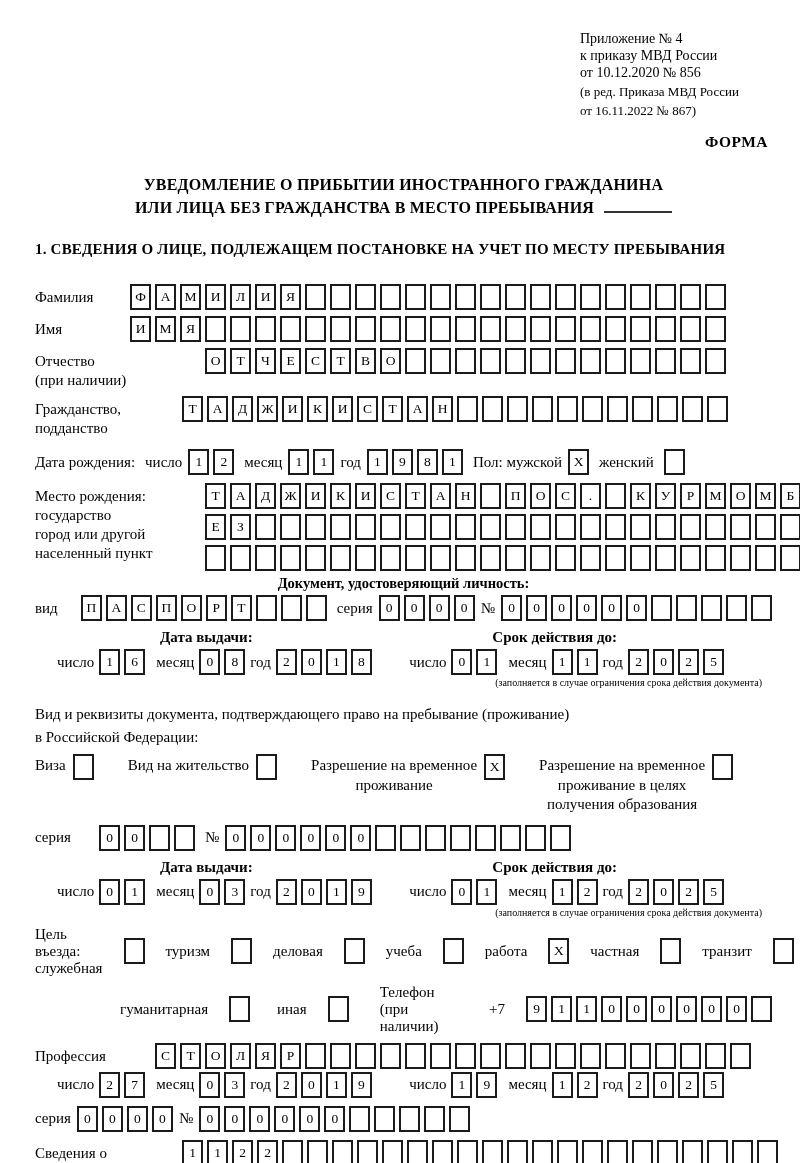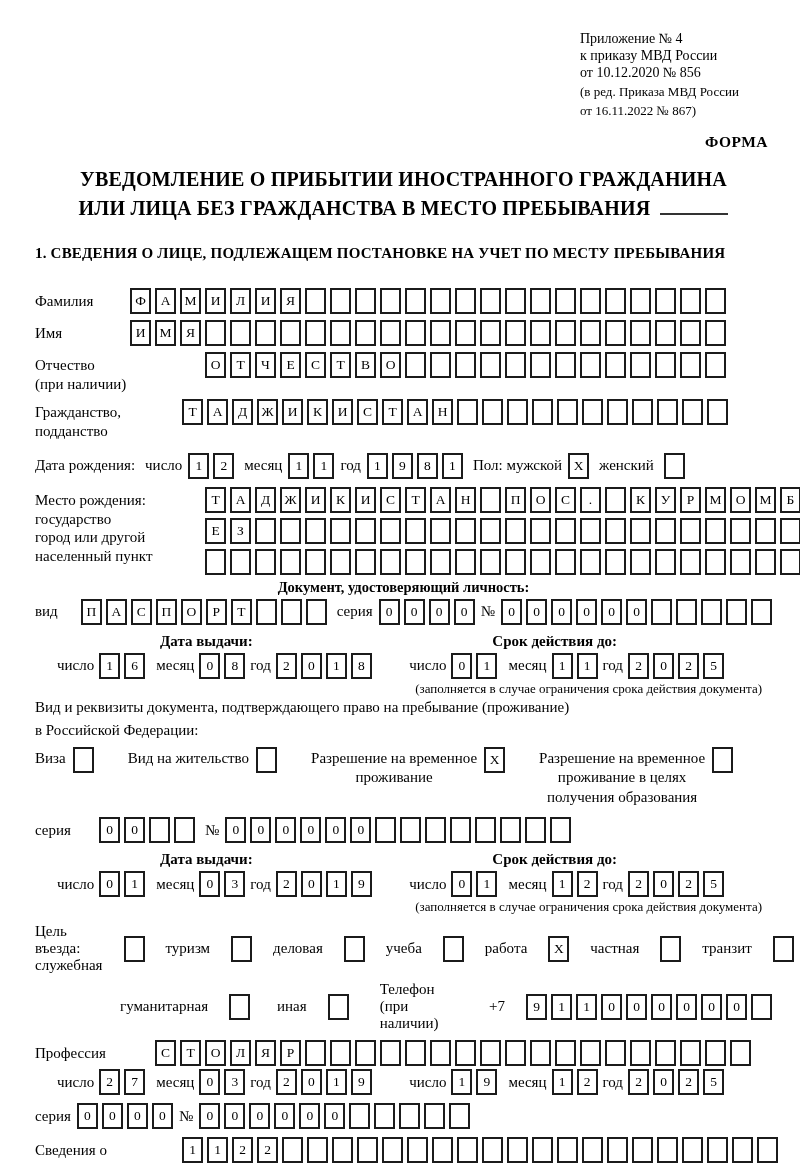--- a/index.html
+++ b/index.html
@@ -2,34 +2,34 @@
 <html><head>
 <meta charset="utf-8">
 <style>
   html,body{margin:0;padding:0;background:#fff;}
   .page{position:relative;width:800px;height:1163px;background:#fff;color:#000;
         font-family:"Liberation Serif","DejaVu Serif",serif;font-size:15px;overflow:hidden;}
   .content{padding:30px 28px 0 35px;}
   .appendix{margin-left:auto;width:192px;line-height:1.22;font-size:14px;}
   .appendix .sub{font-size:13px;margin-top:3px;}
   .forma{text-align:right;font-weight:bold;font-size:15.5px;margin-top:14px;letter-spacing:.5px;padding-right:4px;}
-  .title{text-align:center;font-weight:bold;font-size:20px;margin-top:14px;line-height:1.45;letter-spacing:.2px;}
+  .title{text-align:center;font-weight:bold;font-size:16px;margin-top:22px;line-height:1.45;letter-spacing:.2px;}
   .title .uline{display:inline-block;width:68px;border-bottom:2px solid #333;height:14px;margin-left:10px;}
   .sect{font-weight:bold;font-size:15px;margin-top:22px;letter-spacing:.2px;}
   .frow{display:flex;align-items:flex-start;margin-top:6px;}
   .lblcol{flex:0 0 auto;line-height:1.25;padding-top:4px;}
   .cells{display:flex;gap:4px;flex:0 0 auto;}
   .cell{box-sizing:border-box;width:21px;height:26px;border:2px solid #1b1b1b;
         display:flex;align-items:center;justify-content:center;
         font-size:13.5px;font-family:"Liberation Serif",serif;background:#fff;}
   .gap6{margin-left:6px;} .gap10{margin-left:10px;}
   .dhead{display:flex;font-weight:bold;margin-top:8px;}
   .drow{display:flex;align-items:center;margin-top:3px;}
   .dgrp{display:flex;align-items:center;gap:5px;}
-  .note{font-size:13px;text-align:right;margin-top:2px;padding-right:10px;}
+  .note{font-size:10px;text-align:right;margin-top:2px;padding-right:10px;}
   .opt{display:flex;align-items:flex-start;gap:7px;}
   .optlines{text-align:center;line-height:1.3;padding-top:2px;}
 </style>
 </head>
 <body>
 
 <div class="page">
  <div class="content">
 
   <div class="appendix">
@@ -365,21 +365,21 @@
       <div class="cells">
             <div class="cell">2</div>
             <div class="cell">0</div>
             <div class="cell">2</div>
             <div class="cell">5</div>
           </div>
     </div>
   </div>
   <div class="note">(заполняется в случае ограничения срока действия документа)</div>
 
-  <div style="margin-top:2px">Вид и реквизиты документа, подтверждающего право на пребывание (проживание)</div>
+  <div style="margin-top:18px">Вид и реквизиты документа, подтверждающего право на пребывание (проживание)</div>
   <div style="margin-top:6px">в Российской Федерации:</div>
 
   <div class="frow" style="margin-top:8px;gap:34px">
     <div class="opt">
       <div class="optlines">Виза</div>
       <div class="cells">
             <div class="cell"></div>
           </div>
     </div>
     <div class="opt">

